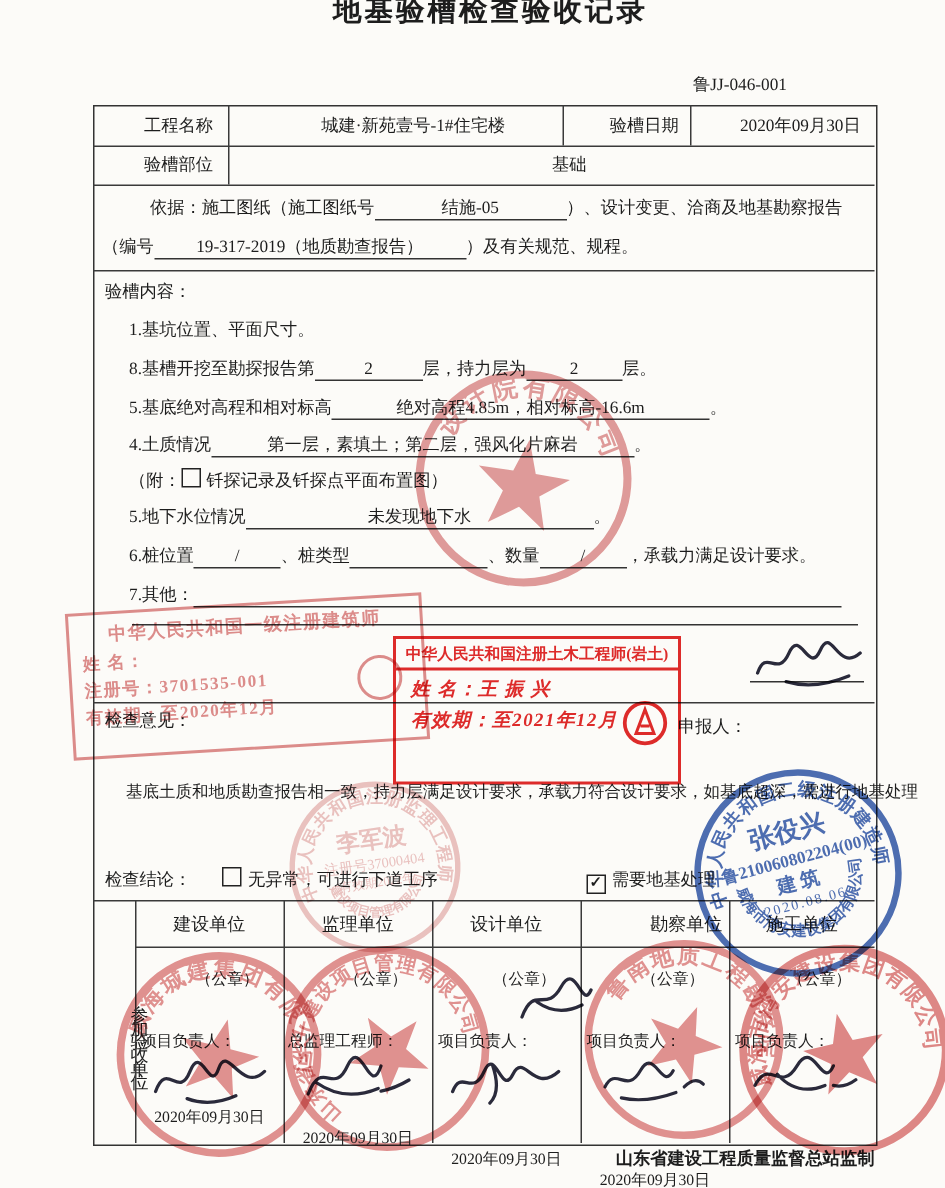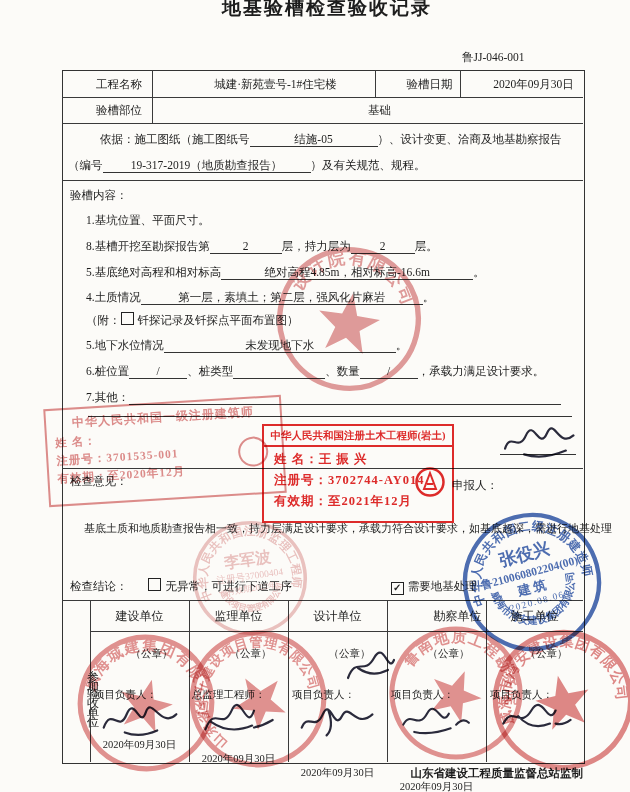--- a/index.html
+++ b/index.html
@@ -11,21 +11,21 @@
   .ul{display:inline-block;border-bottom:1px solid #333;text-align:center;vertical-align:bottom;height:14px;}
   .bline{border-bottom:1.4px solid #3a3a3a;z-index:1;}
   .vline{border-left:1.4px solid #3a3a3a;z-index:1;}
   .cb{display:inline-block;width:11px;height:11px;border:1.3px solid #222;font-size:10px;
       line-height:10px;text-align:center;vertical-align:-1px;margin-right:4px;font-weight:bold;}
   .stamp{z-index:5;mix-blend-mode:multiply;pointer-events:none;}
   .sig{z-index:6;mix-blend-mode:multiply;}
   .rect-stamp{box-sizing:border-box;font-weight:bold;}
   .geo{border:2.5px solid #e02b2b;color:#e02b2b;background:rgba(255,255,255,0);}
   .geo .gt{font-size:10.5px;text-align:center;border-bottom:2px solid #e02b2b;padding:3px 0 2px 0;letter-spacing:0;}
-  .geo .gl{font-size:12.5px;margin:4px 0 0 10px;letter-spacing:1px;white-space:nowrap;}
+  .geo .gl{font-size:12.5px;margin:4px 0 0 10px;letter-spacing:1px;white-space:nowrap;font-style:italic;}
   .arch{border:2px solid #d97a7a;color:#d97a7a;opacity:.85;}
   .arch .al{font-size:11.5px;margin:3px 0 0 8px;white-space:nowrap;letter-spacing:1px;}
   .arch .at{font-size:12px;text-align:center;margin-top:5px;letter-spacing:1px;white-space:nowrap;}
   .vert{writing-mode:vertical-rl;text-orientation:upright;letter-spacing:9px;font-size:12px;}
   .uhead{font-size:12px;text-align:center;}
   .datecell{font-size:10.5px;text-align:center;z-index:6;position:relative;}
 </style>
 </head>
 <body>
 
@@ -142,21 +142,20 @@
     <div class="at">中华人民共和国一级注册建筑师</div>
     <div class="al">姓 名：</div>
     <div class="al">注册号：3701535-001</div>
     <div class="al">有效期：至2020年12月</div>
     <div class="abs" style="right:14px;top:38px;width:26px;height:26px;border:2px solid #d97a7a;border-radius:50%;"></div>
   </div>
 
   <div class="abs stamp rect-stamp geo" style="left:262px;top:424px;width:192px;height:99px;">
     <div class="gt">中华人民共和国注册土木工程师(岩土)</div>
     <div class="gl">姓  名：王 振 兴</div>
-    <div class="gl">注册号：3702744-AY014</div>
     <div class="gl">有效期：至2021年12月</div>
     <svg class="abs" style="right:6px;top:40px;width:32px;height:32px;" viewBox="0 0 32 32">
       <circle cx="16" cy="16" r="13.5" fill="none" stroke="#e02b2b" stroke-width="2.5"></circle>
       <path d="M16,7 L22,23 H10 Z M13,18 h6" fill="none" stroke="#e02b2b" stroke-width="2"></path>
     </svg>
   </div>
 
   <svg class="abs stamp" style="left:190px;top:518px;width:120px;height:120px;opacity:.5;transform:rotate(-8deg);" viewBox="0 0 200 200">
     <defs>
       <path id="arcB1" d="M100,172 a72,72 0 1 1 0,-144 a72,72 0 1 1 0,144"></path>

